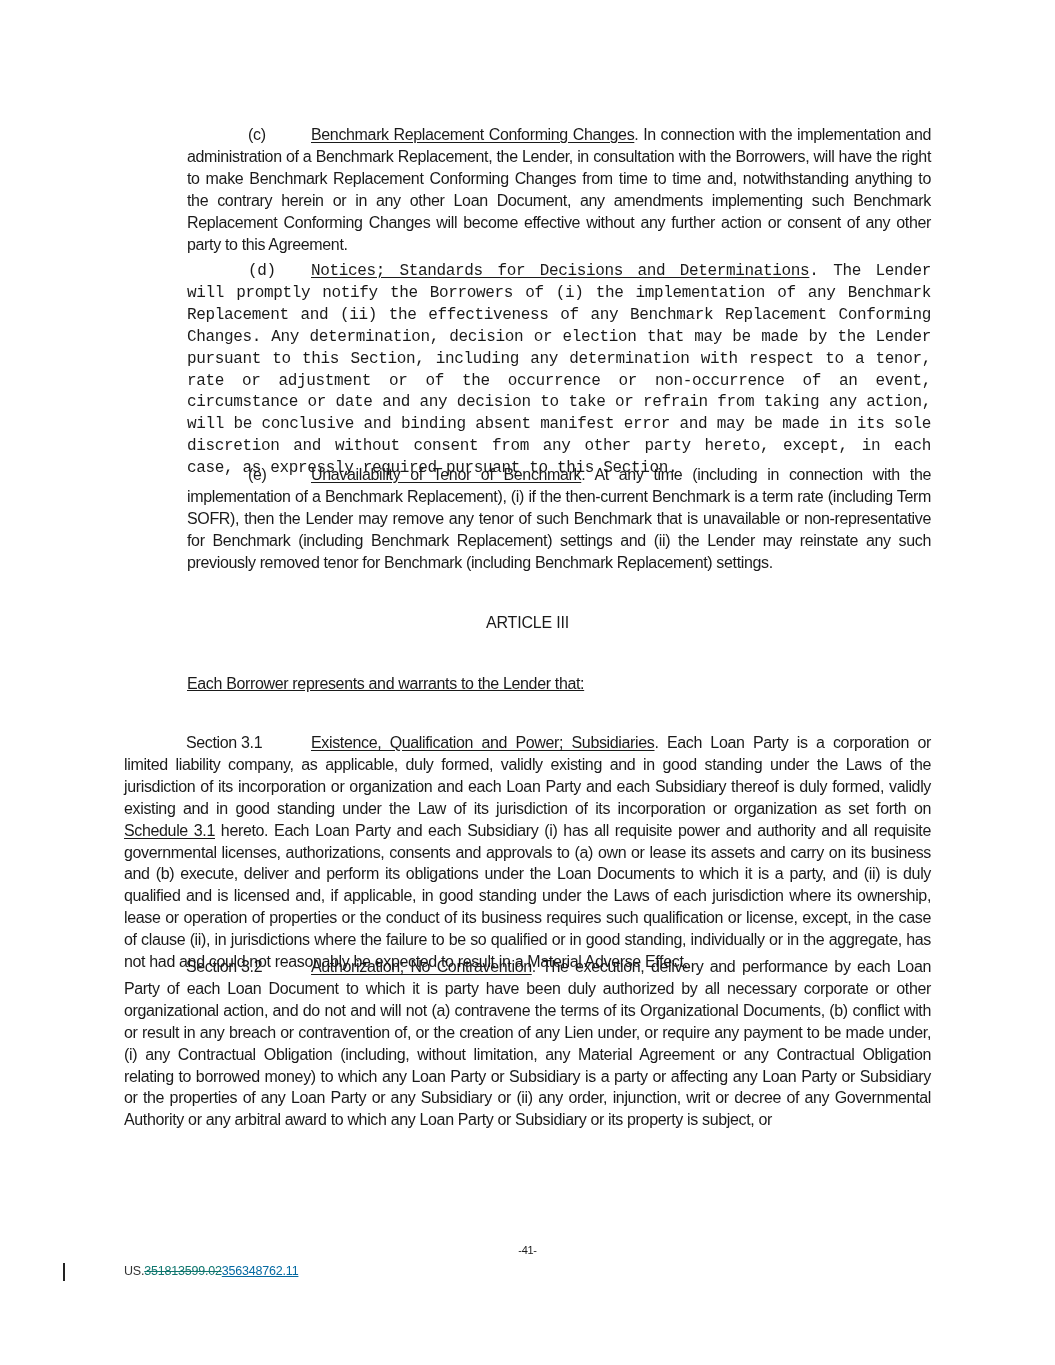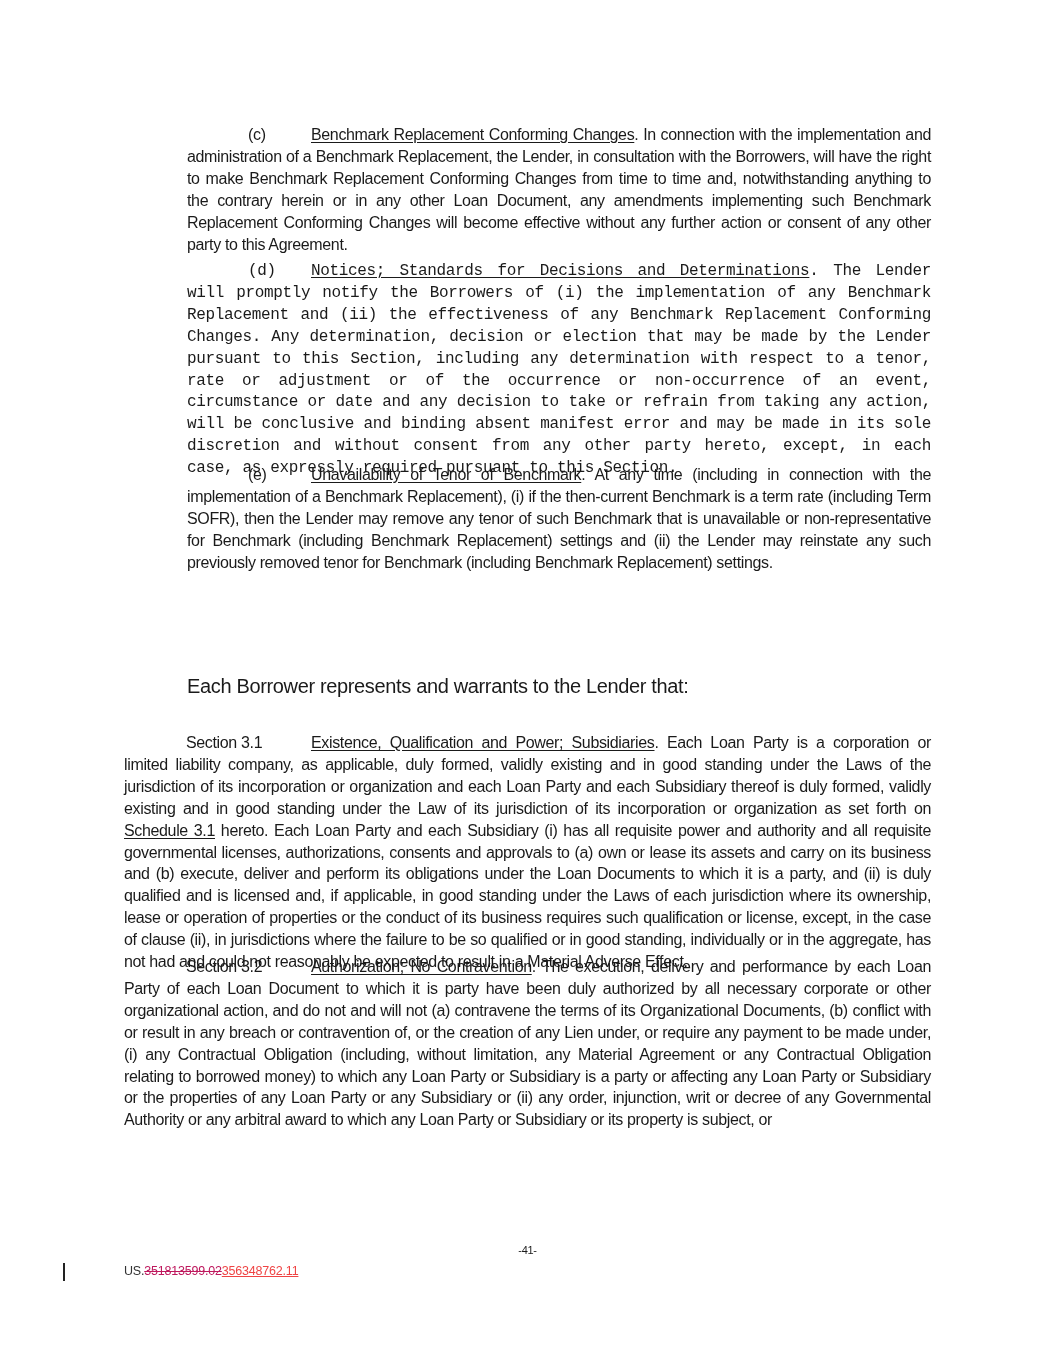--- a/index.html
+++ b/index.html
@@ -8,45 +8,46 @@
   .page { position:absolute; left:0; top:0; width:980px; height:1365px; }
   .para { position:absolute; text-align:justify; font-size:16px; line-height:21.9px;
           letter-spacing:-0.35px; word-spacing:0px; }
   .u { text-decoration:underline; text-underline-offset:2px; }
   .sub-para { left:187px; width:744px; }
   .sec-para { left:124px; width:807px; }
   .indent-c { padding-left:61px; }
   .lbl { display:inline-block; width:63px; }
   .seclbl { display:inline-block; width:125px;margin-top:20px; }
   .heading { position:absolute; left:124px; width:807px; text-align:center; font-size:16px; line-height:21.5px; letter-spacing:-0.2px; }
-  .intro { position:absolute; left:187px; font-size:20px; letter-spacing:-0.35px; }
+  .intro { position:absolute; left:187px; font-size:16px; letter-spacing:-0.35px;text-decoration:underline; }
   .pagenum { position:absolute; left:0; width:1055px; top:1244px; text-align:center; font-size:11px; letter-spacing:-0.3px; }
   .footer { position:absolute; left:124px; top:1264px; font-size:12.5px; color:#333; letter-spacing:-0.2px; }
-  .del { color:#be185d; text-decoration:line-through;text-align:center; }
-  .ins { color:#ef4444; text-decoration:underline;text-align:right; }
+  .del { color:#0f766e; text-decoration:line-through;text-align:center; }
+  .ins { color:#0369a1; text-decoration:underline;text-align:right; }
   .changebar { position:absolute; left:63px; top:1263px; width:1.5px; height:18px; background:#222; }
 </style>
 </head>
 <body>
 
 <div class="page">
 
   <div class="para sub-para" style="top:124px;">
     <span class="indent-c"></span><span class="lbl">(c)</span><span class="u">Benchmark Replacement Conforming Changes</span><span>.  In connection with the implementation and administration of a Benchmark Replacement, the Lender, in consultation with the Borrowers, will have the right to make Benchmark Replacement Conforming Changes from time to time and, notwithstanding anything to the contrary herein or in any other Loan Document, any amendments implementing such Benchmark Replacement Conforming Changes will become effective without any further action or consent of any other party to this Agreement.</span>
   </div>
 
   <div class="para sub-para" style="top:261px;font-family:Liberation Mono, monospace;">
     <span class="indent-c"></span><span class="lbl">(d)</span><span class="u">Notices; Standards for Decisions and Determinations</span><span>.  The Lender will promptly notify the Borrowers of (i) the implementation of any Benchmark Replacement and (ii) the effectiveness of any Benchmark Replacement Conforming Changes.  Any determination, decision or election that may be made by the Lender pursuant to this Section, including any determination with respect to a tenor, rate or  adjustment or of the occurrence or non-occurrence of an event, circumstance or date and any decision to take or refrain from taking any action, will be conclusive and binding  absent manifest error and may be made in its sole discretion and without consent from any other party hereto, except, in each case, as expressly required pursuant to this Section.</span>
   </div>
 
   <div class="para sub-para" style="top:464px;">
     <span class="indent-c"></span><span class="lbl">(e)</span><span class="u">Unavailability of Tenor of Benchmark</span><span>.  At any time (including in connection with the implementation of a Benchmark Replacement), (i) if  the then-current Benchmark is a term rate (including Term SOFR), then the  Lender may remove any tenor of such Benchmark that is unavailable or non-representative for Benchmark (including Benchmark Replacement) settings and (ii) the Lender may reinstate any such previously removed tenor for Benchmark (including Benchmark Replacement) settings.</span>
   </div>
 
   <div class="heading" style="top:612px;">
+    <div>ARTICLE III</div>
   </div>
 
   <div class="intro" style="top:675px;">Each Borrower represents and warrants to the Lender that:</div>
 
   <div class="para sec-para" style="top:712px;">
     <span style="padding-left:62px;"></span><span class="seclbl">Section 3.1</span><span class="u">Existence, Qualification and Power; Subsidiaries</span><span>.  Each Loan Party is a corporation or limited liability company, as applicable, duly formed, validly existing and in good standing under the Laws of the jurisdiction of its incorporation or organization and each Loan Party and each Subsidiary thereof is duly formed, validly existing and in good standing under the Law of its jurisdiction of its incorporation or organization as set forth on </span><span class="u">Schedule 3.1</span><span> hereto.  Each Loan Party and each Subsidiary (i) has all requisite power and authority and all requisite governmental licenses, authorizations, consents and approvals to (a) own or lease its assets and carry on its business and (b) execute, deliver and perform its obligations under the Loan Documents to which it is a party, and (ii) is duly qualified and is licensed and, if applicable, in good standing under the Laws of each jurisdiction where its ownership, lease or operation of properties or the conduct of its business requires such qualification or license, except, in the case of clause (ii), in jurisdictions where the failure to be so qualified or in good standing, individually or in the aggregate, has not had and could not reasonably be expected to result in a Material Adverse Effect.</span>
   </div>
 
   <div class="para sec-para" style="top:936px;">
     <span style="padding-left:62px;"></span><span class="seclbl">Section 3.2</span><span class="u">Authorization; No Contravention</span><span>.  The execution, delivery and performance by each Loan Party of each Loan Document to which it is party have been duly authorized by all necessary corporate or other organizational action, and do not and will not (a) contravene the terms of its Organizational Documents, (b) conflict with or result in any breach or contravention of, or the creation of any Lien under, or require any payment to be made under, (i) any Contractual Obligation (including, without limitation, any Material Agreement or any Contractual Obligation relating to borrowed money) to which any Loan Party or Subsidiary is a party or affecting any Loan Party or Subsidiary or the properties of any Loan Party or any Subsidiary or (ii) any order, injunction, writ or decree of any Governmental Authority or any arbitral award to which any Loan Party or Subsidiary or its property is subject, or</span>

